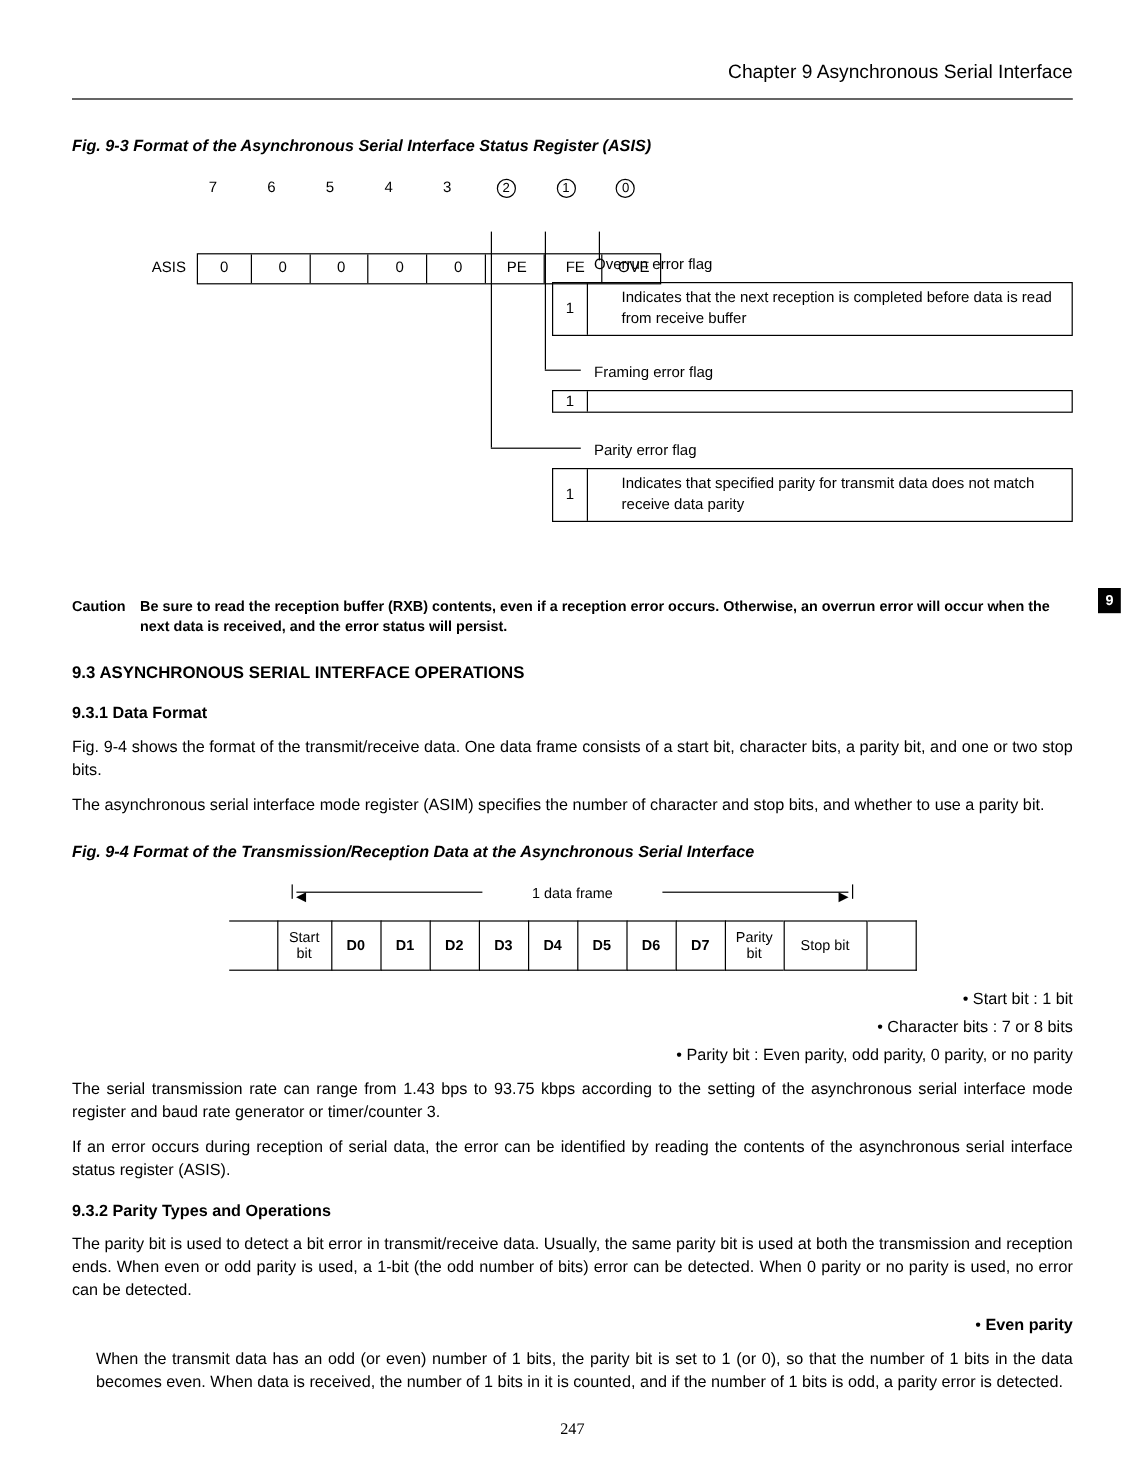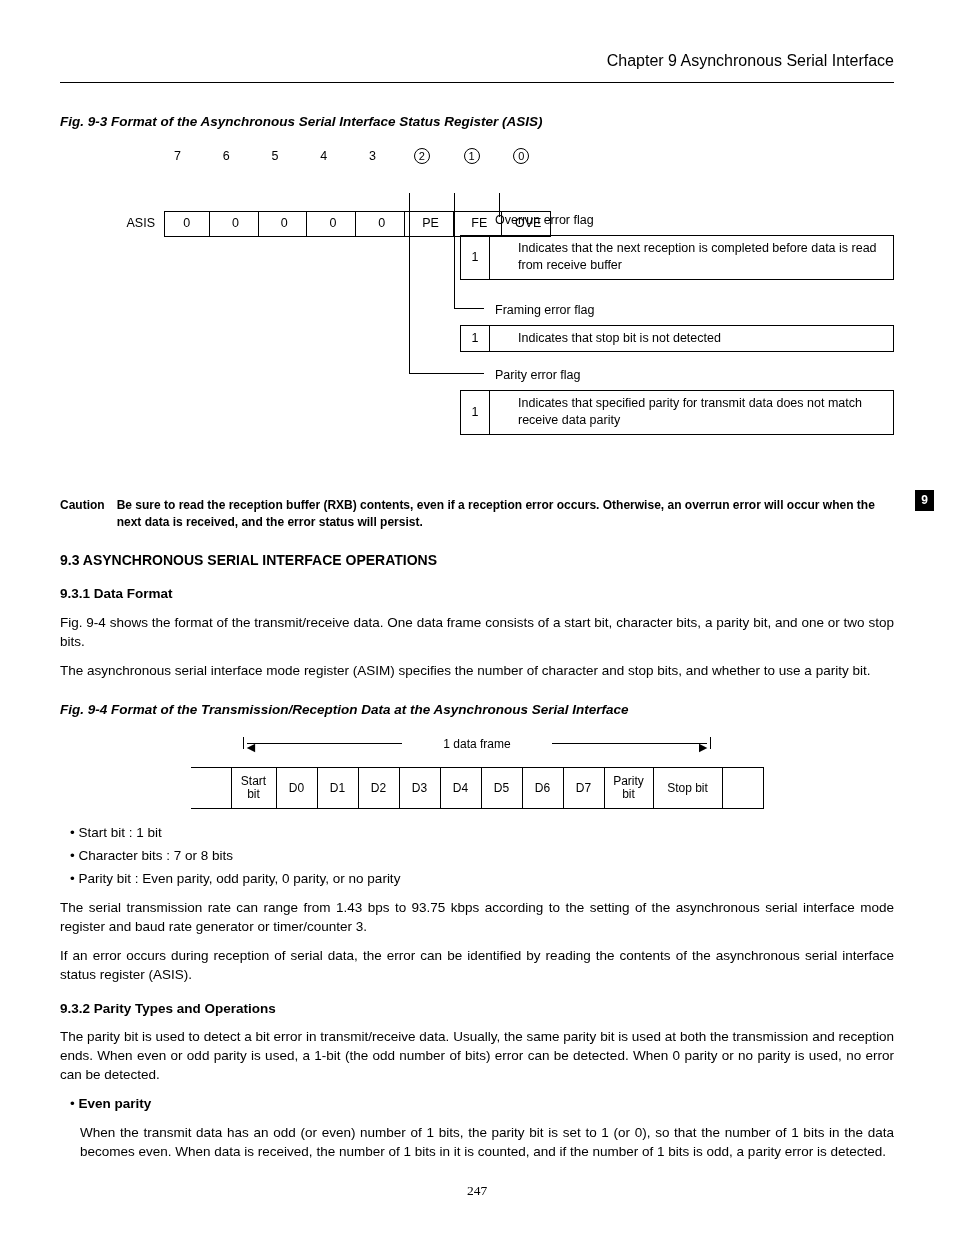--- a/index.html
+++ b/index.html
@@ -127,21 +127,21 @@
   .caution .txt { flex: 1; }
   h3 {
     font-size: 14px;
     margin: 18px 0 12px 0;
   }
   h4 {
     font-size: 13.5px;
     margin: 15px 0 10px 0;
   }
   p { margin: 10px 0; text-align: justify; }
-  ul { padding-left: 25px; margin: 10px 0;}
+  ul { padding-left: 25px; margin: 10px 0; text-align: right;}
   ul li { margin: 4px 0; }
   ul.simple { list-style: none; padding-left: 10px;}
   ul.simple li::before { content: "•  "; }
   .side-tab {
     position: absolute;
     right: 20px;
     top: 490px;
     background: #000;
     color: #fff;
     font-size: 12px;
@@ -210,21 +210,21 @@
   }
   .frame-boxes .box.pre, .frame-boxes .box.post {
     border-top:1px solid #000;
     border-bottom:1px solid #000;
     border-left:none;
     border-right:none;
     width:30px;
   }
   .frame-boxes .box.pre { border-right:none; }
   .frame-boxes .box:last-child { border-right:1px solid #000;}
-  .frame-boxes .box.narrow { width:30px; }
+  .frame-boxes .box.narrow { width:30px;font-weight:bold; }
   .frame-boxes .box.stop { min-width:58px; border-right:1px solid #000;}
   .indent { padding-left: 20px; }
 </style>
 </head>
 <body>
 
 <div class="header">Chapter 9   Asynchronous Serial Interface</div>
 
 <div class="fig-title">Fig. 9-3  Format of the Asynchronous Serial Interface Status Register (ASIS)</div>
 
@@ -263,21 +263,20 @@
     <div class="flag-label">Overrun error flag</div>
     <div class="flag-box">
       <div class="val">1</div>
       <div class="desc">Indicates that the next reception is completed before data is read from receive buffer</div>
     </div>
   </div>
   <div class="flag-block b1">
     <div class="flag-label">Framing error flag</div>
     <div class="flag-box">
       <div class="val">1</div>
-      <div class="desc">Indicates that stop bit is not detected</div>
     </div>
   </div>
   <div class="flag-block b2">
     <div class="flag-label">Parity error flag</div>
     <div class="flag-box">
       <div class="val">1</div>
       <div class="desc">Indicates that specified parity for transmit data does not match receive data parity</div>
     </div>
   </div>
 </div>

